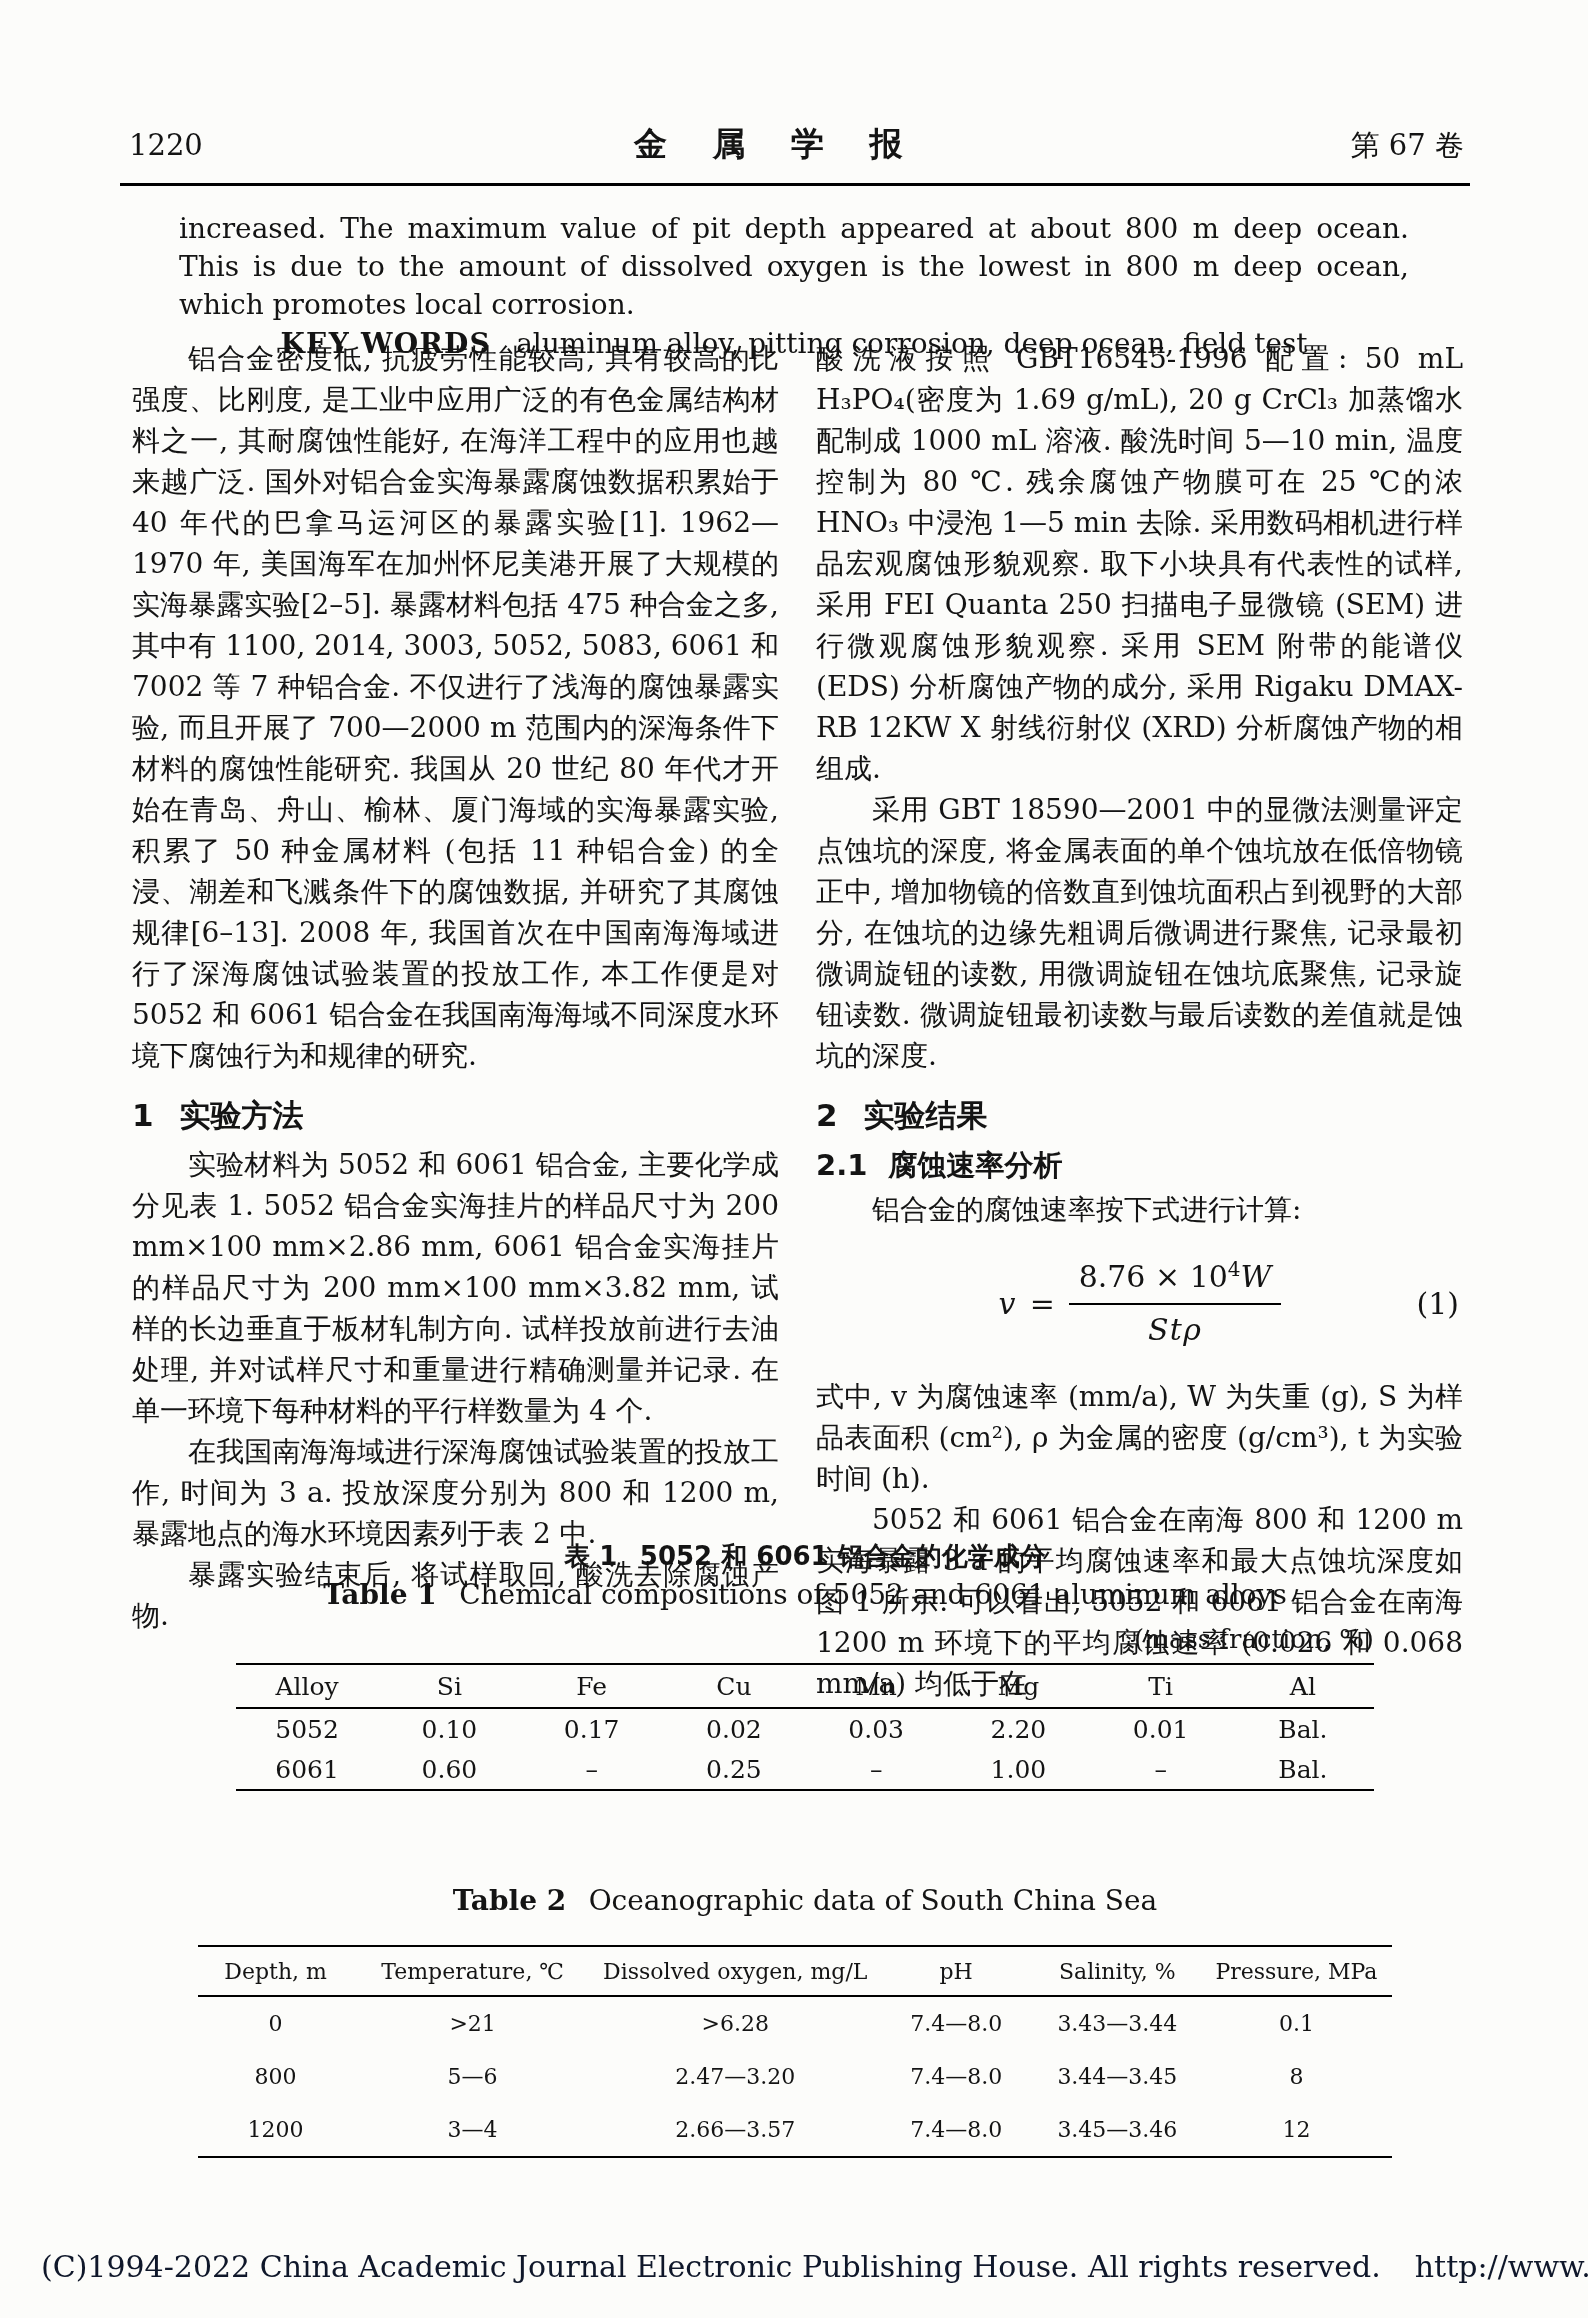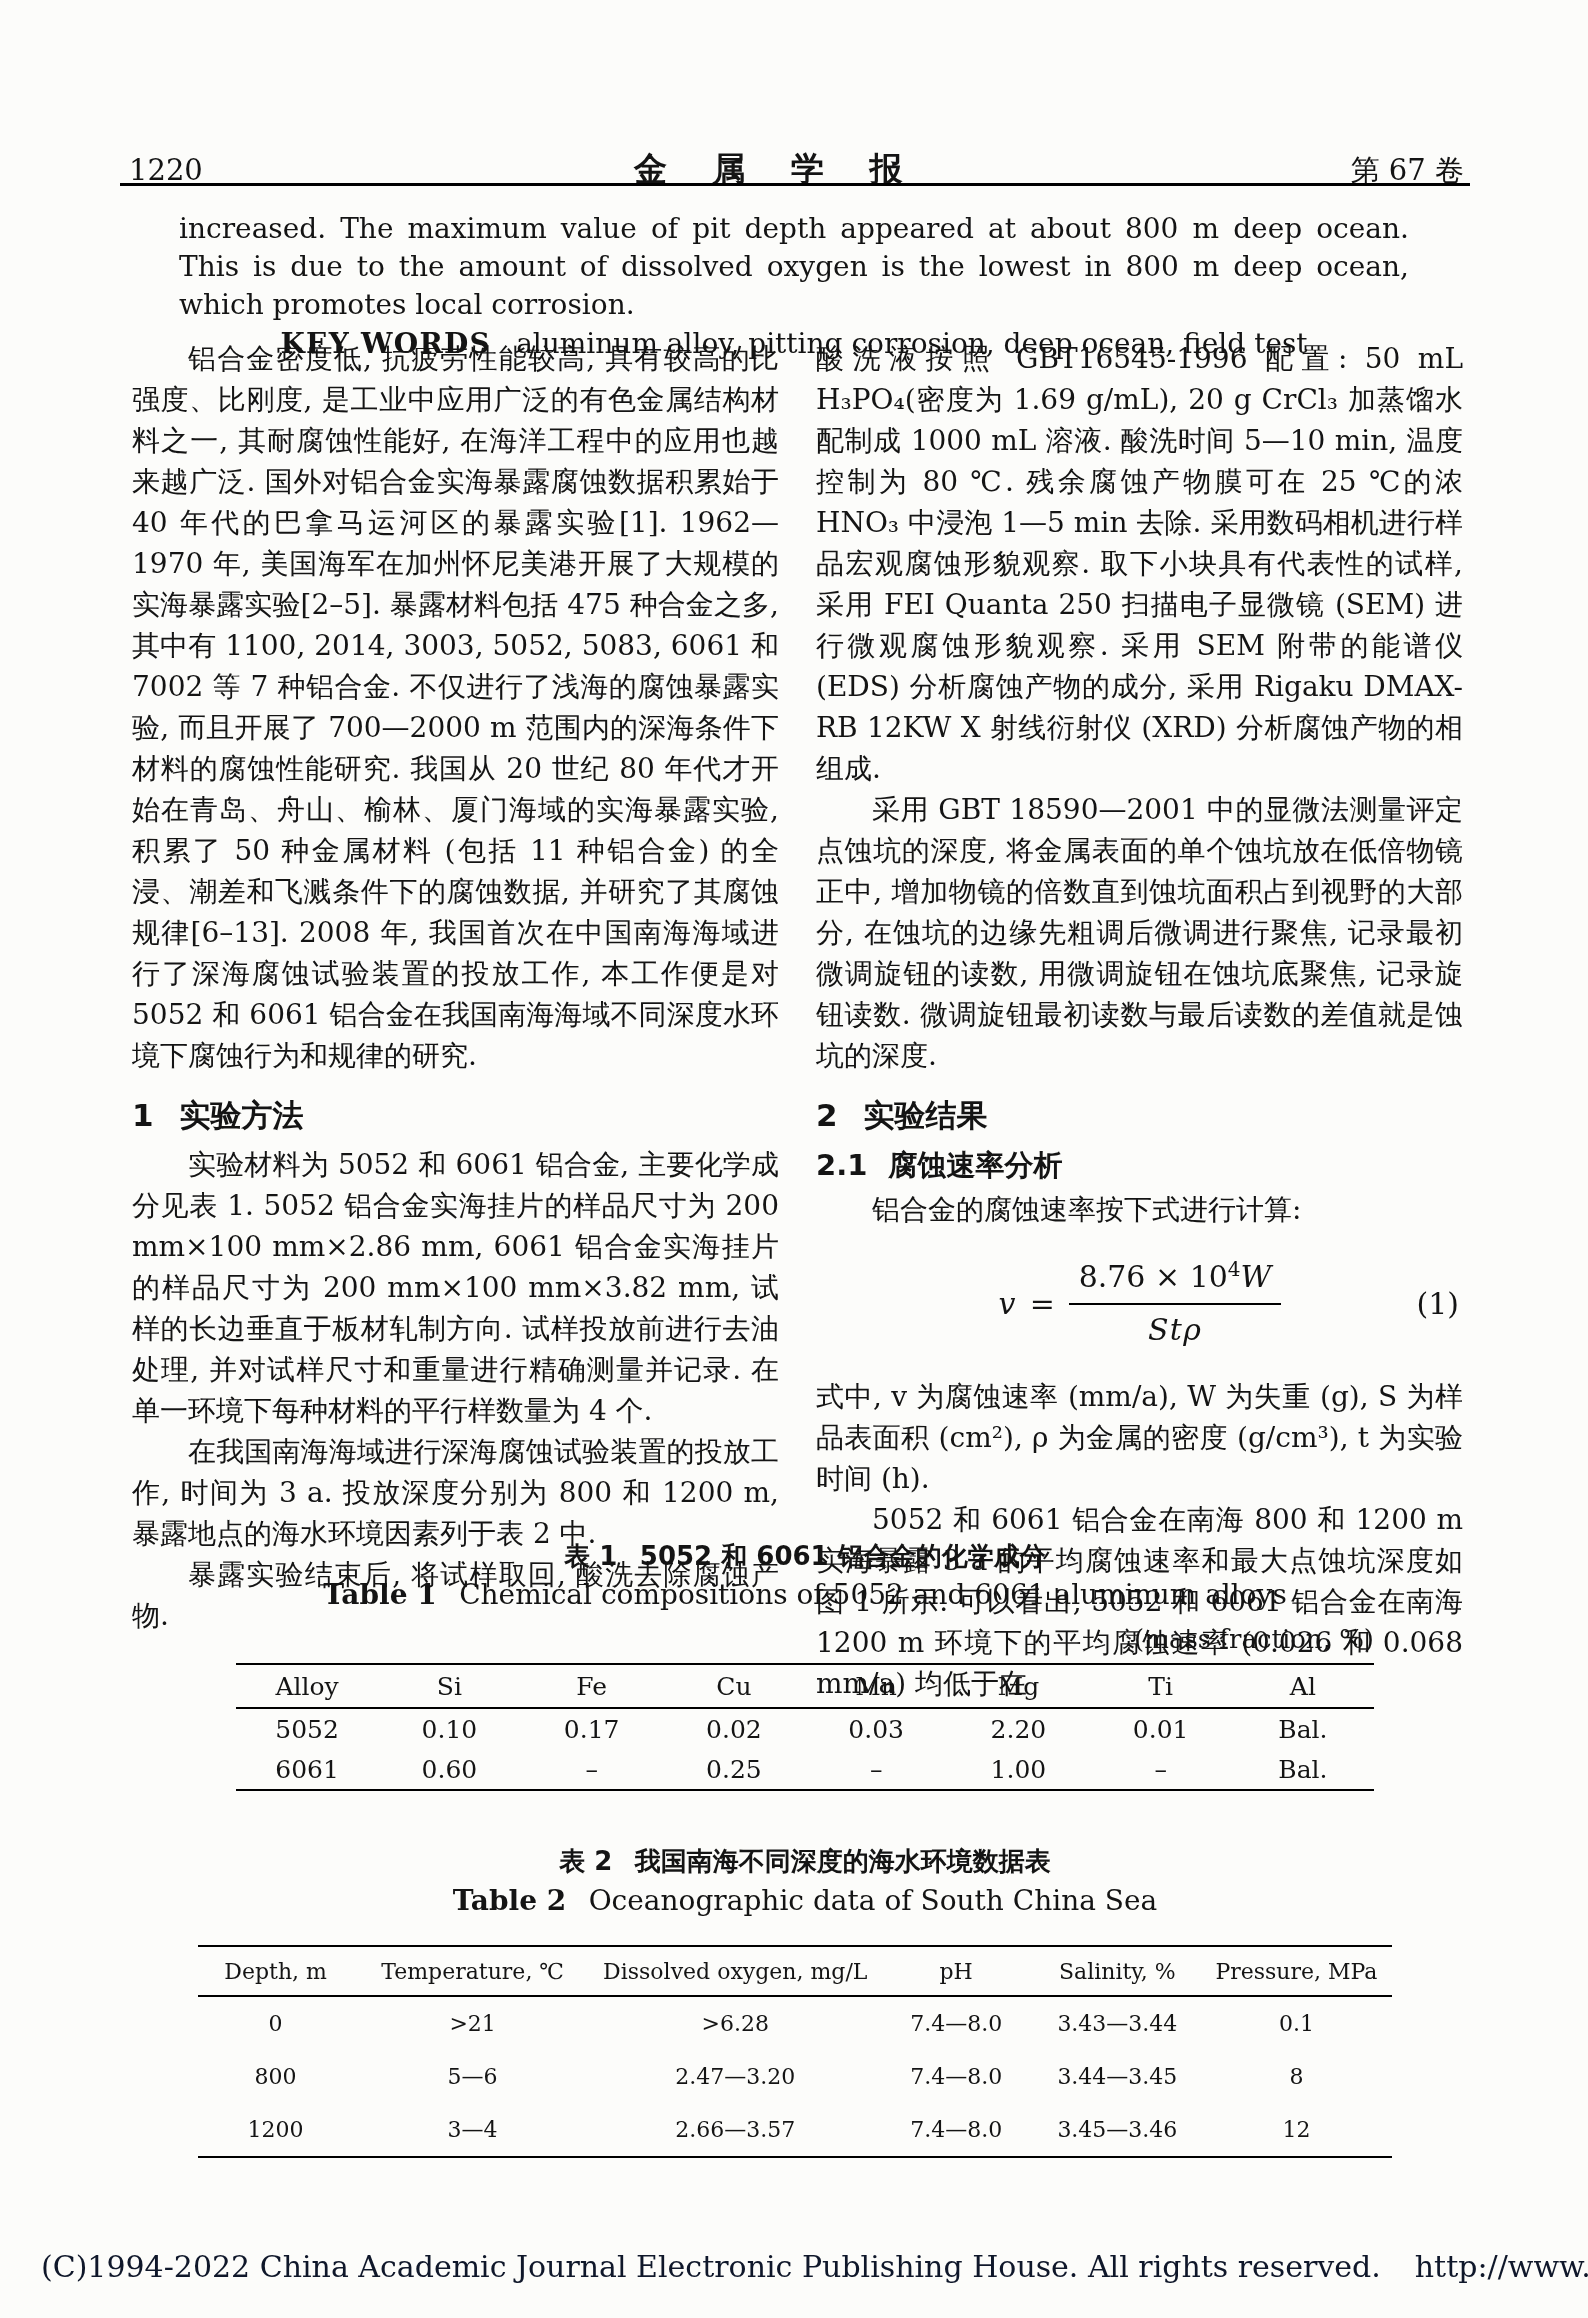--- a/index.html
+++ b/index.html
@@ -6,21 +6,21 @@
   .page{
     position:relative;
     width:1589px;height:2319px;
     background:#fcfcfa;
     font-family:"DejaVu Serif","Liberation Serif",serif;
     color:#141414;
     overflow:hidden;
   }
   
   .header{
-    position:absolute;left:129px;right:125px;top:147px;
+    position:absolute;left:129px;right:125px;top:122px;
     display:flex;justify-content:space-between;align-items:baseline;
     font-size:29px;
   }
   .journal-title{font-size:33px;font-weight:600;letter-spacing:17px;}
   .header-rule{
     position:absolute;left:120px;right:119px;top:183px;
     height:2.6px;background:#000;
   }
   
   .abstract{
@@ -195,23 +195,20 @@
           <td>0.25</td>
           <td>–</td>
           <td>1.00</td>
           <td>–</td>
           <td>Bal.</td>
         </tr>
       </tbody>
     </table>
   </div>
 
-  <div class="caption caption-cn" style="top:1844px;">
-    <span class="cap-label">表 2</span><span>我国南海不同深度的海水环境数据表</span>
-  </div>
   <div class="caption caption-en" style="top:1884px;">
     <span class="cap-label">Table 2</span><span>Oceanographic data of South China Sea</span>
   </div>
 
   <div class="t2-wrap">
     <table class="datatable" style="font-size:22px;">
       <colgroup>
         <col style="width:13%">
           <col style="width:20%">
           <col style="width:24%">

